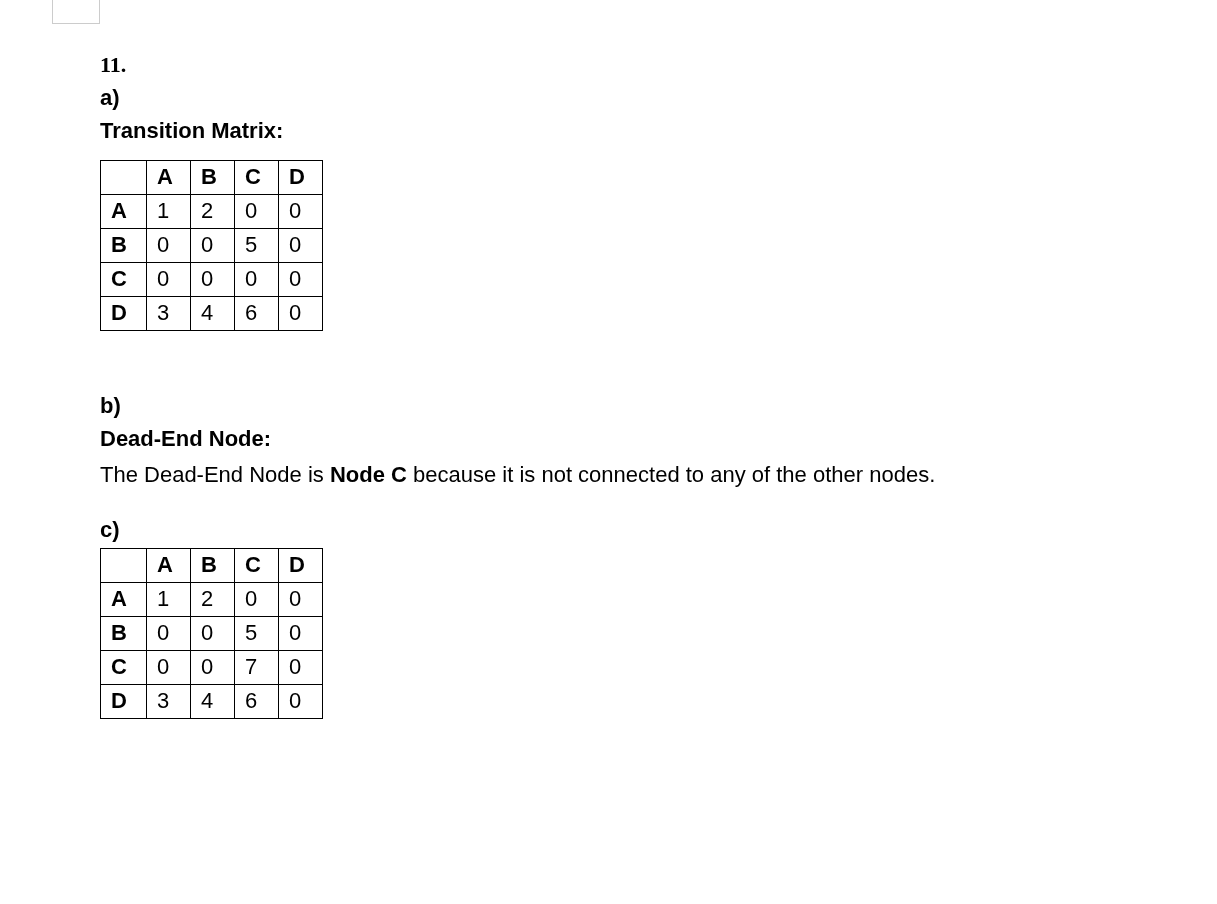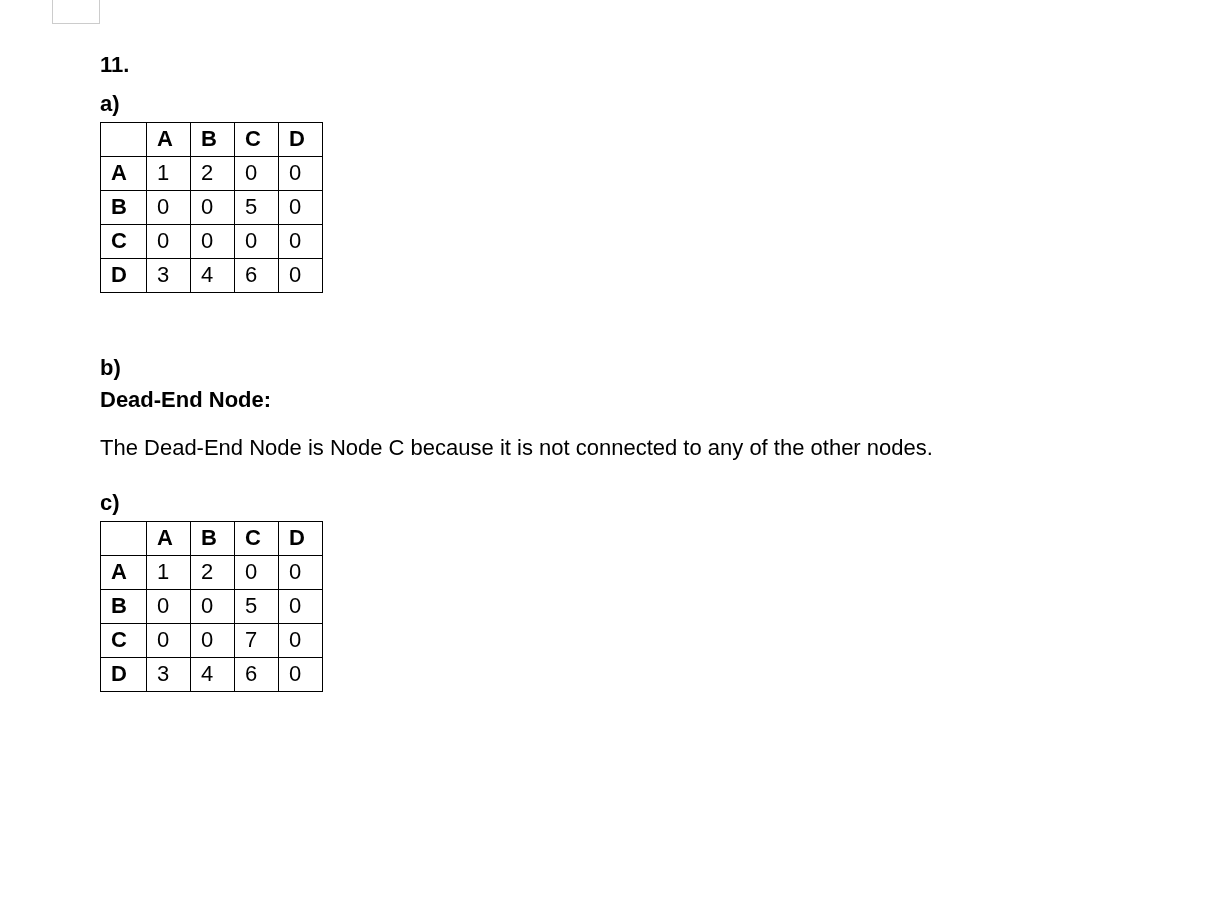--- a/index.html
+++ b/index.html
@@ -32,21 +32,22 @@
       border-right: 1px solid #cccccc;
       border-bottom: 1px solid #cccccc;
     }
     
     .content {
       line-height: 1.4;
     }
     
     .question-number {
       font-weight: bold;
-      margin-bottom: 8px;
+      margin-bottom: 2px;
+      font-family: Liberation Serif, serif;
     }
     
     .part-label {
       font-weight: bold;
       margin-bottom: 2px;
     }
     
     .section-title {
       font-weight: bold;
       margin-bottom: 14px;
@@ -85,39 +86,40 @@
       padding-right: 10px;
       min-width: 44px;
     }
     
     .explanation {
       margin-bottom: 22px;
       line-height: 1.65;
     }
     
     .explanation .bold {
-      font-weight: normal;
+      font-weight: bold;
       text-align: center;
     }
     
     .section-spacer {
       height: 30px;
     }
   </style>
 </head>
 <body>
 
 <div class="tab-marker"></div>
 
 <div class="content">
 
   <div class="question-number">11.</div>
 
   <div class="part-label">a)</div>
 
+  <div class="section-title">Transition Matrix:</div>
 
   <table class="matrix-table">
     <tbody>
         <tr>
       <td class="corner"></td>
       <th class="col-header">A</th>
       <th class="col-header">B</th>
       <th class="col-header">C</th>
       <th class="col-header">D</th>
     </tr>
@@ -149,21 +151,21 @@
       <td class="cell">6</td>
       <td class="cell">0</td>
     </tr>
   </tbody>
     </table>
 
   <div class="section-spacer"></div>
 
   <div class="part-label">b)</div>
 
-  <div class="section-title" style="margin-bottom:14px;">Dead-End Node:</div>
+  <div class="section-title" style="margin-bottom:2px;">Dead-End Node:</div>
 
   <div class="explanation">
     <span>The Dead-End Node is </span><span class="bold">Node C</span><span> because it is not connected to any of the other nodes.</span>
   </div>
 
   <div class="part-label">c)</div>
 
 
   <table class="matrix-table">
     <tbody>

